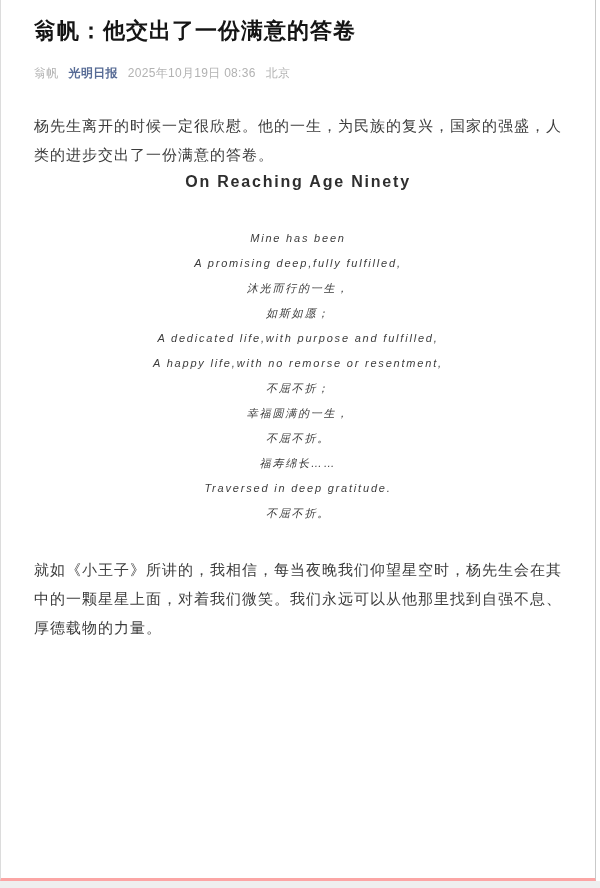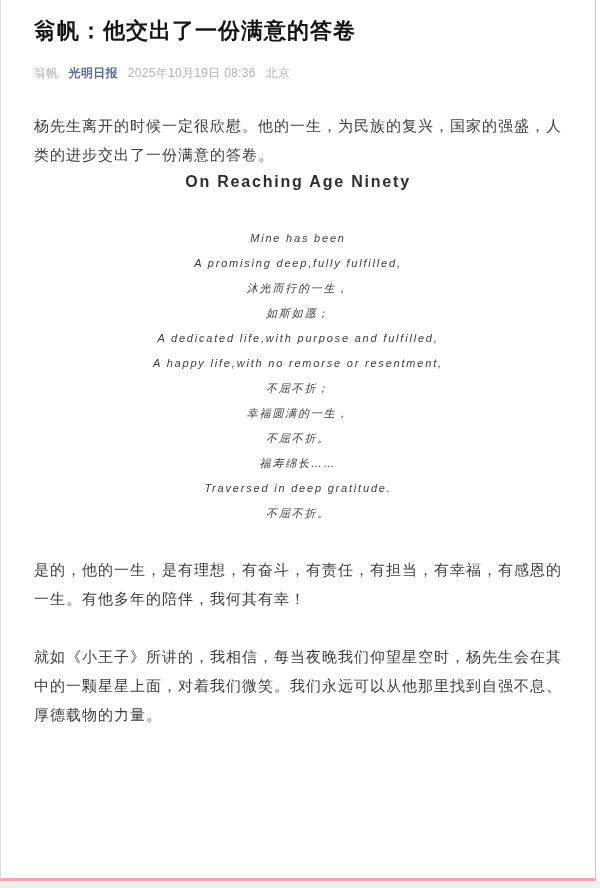--- a/index.html
+++ b/index.html
@@ -121,20 +121,19 @@
             <div class="poem-line">A happy life,with no remorse or resentment,</div>
             <div class="poem-line">不屈不折；</div>
             <div class="poem-line">幸福圆满的一生，</div>
             <div class="poem-line">不屈不折。</div>
             <div class="poem-line">福寿绵长……</div>
             <div class="poem-line">Traversed in deep gratitude.</div>
             <div class="poem-line">不屈不折。</div>
           </div>
       </div>
 
-      <p class="body-para">是的，他的一生，是有理想，有奋斗，有责任，有担当，有幸福，有感恩的一生。有他多年的陪伴，我何其有幸！</p>
 
       <p class="body-para">就如《小王子》所讲的，我相信，每当夜晚我们仰望星空时，杨先生会在其中的一颗星星上面，对着我们微笑。我们永远可以从他那里找到自强不息、厚德载物的力量。</p>
 
     </div>
   </div>
   <div class="bottom-strip"></div>
 </div>
 
 </body></html>

